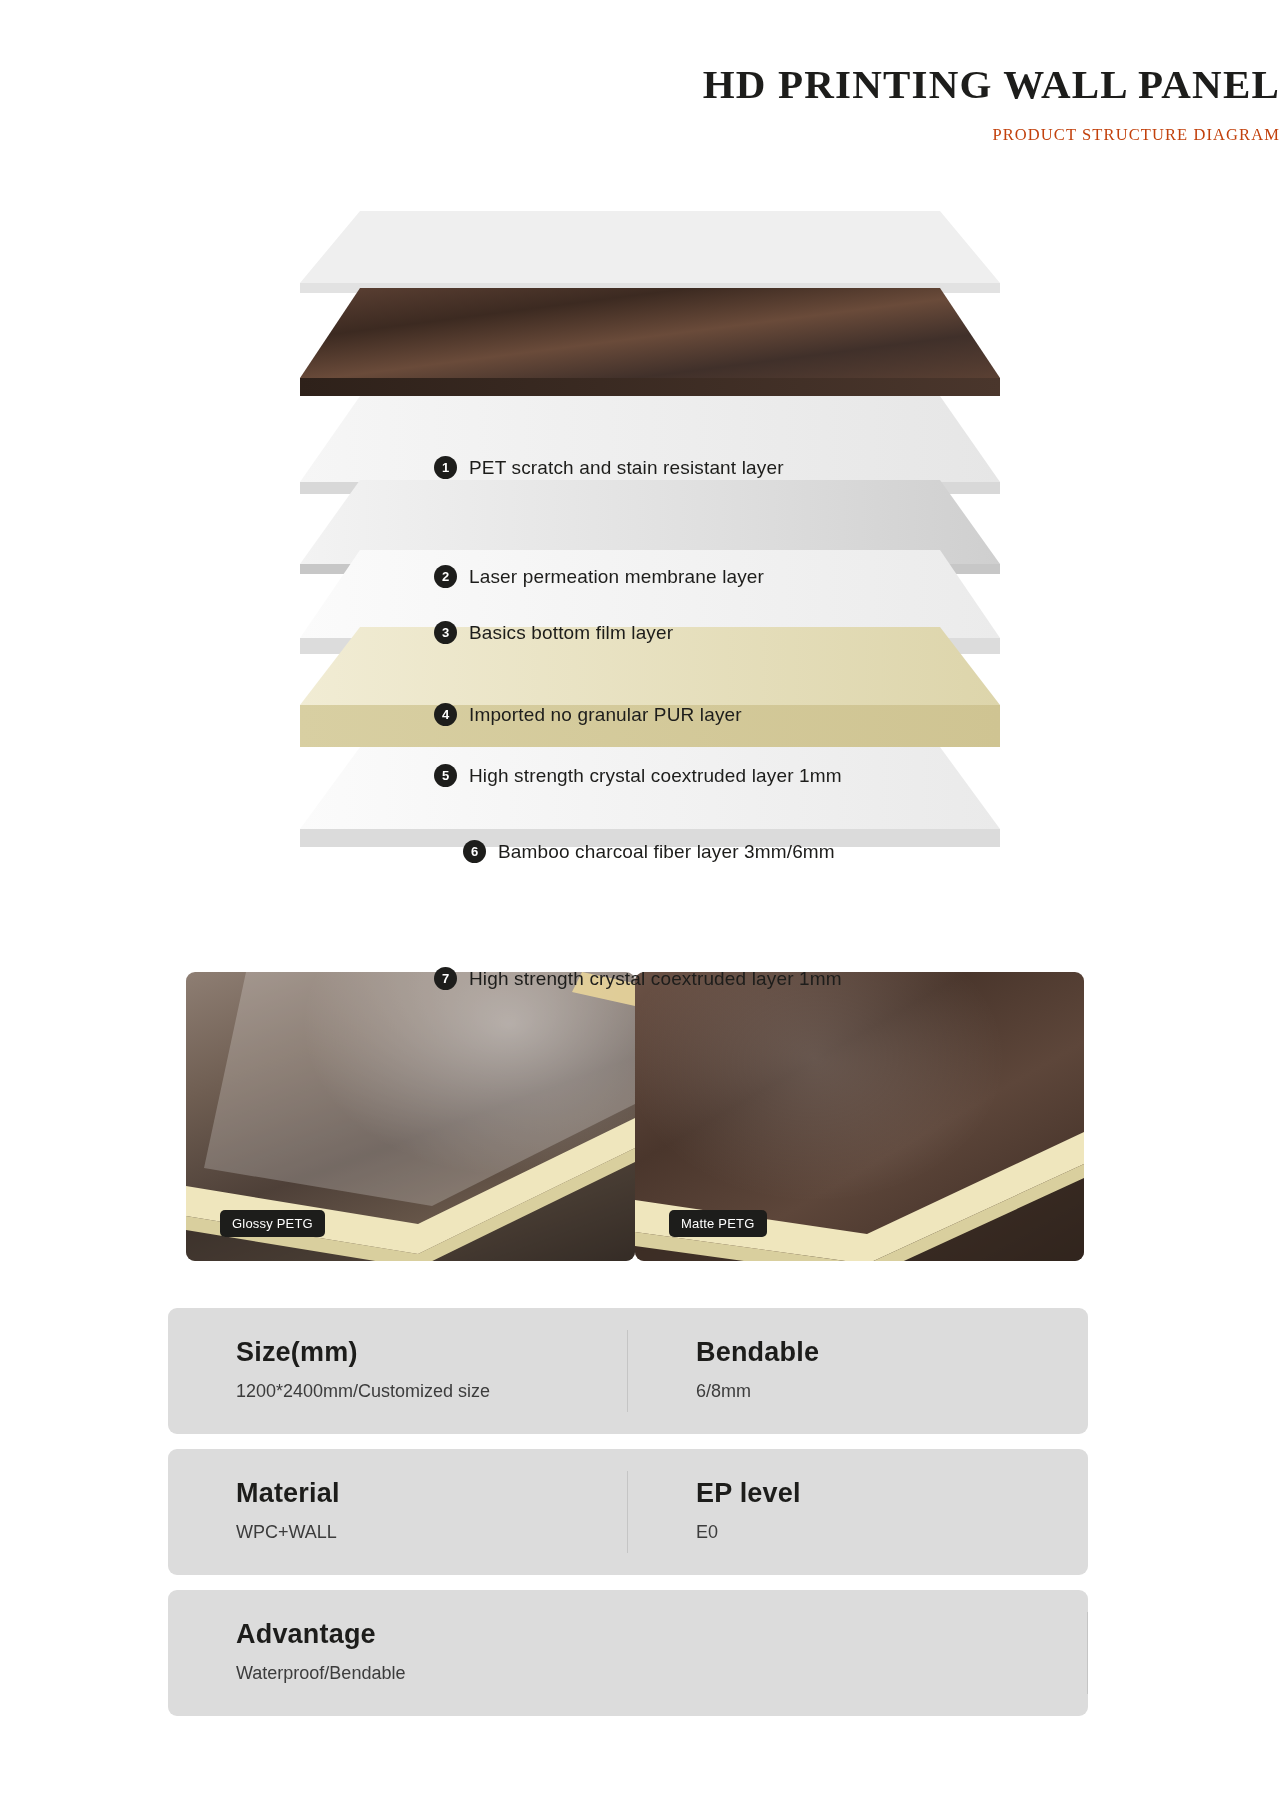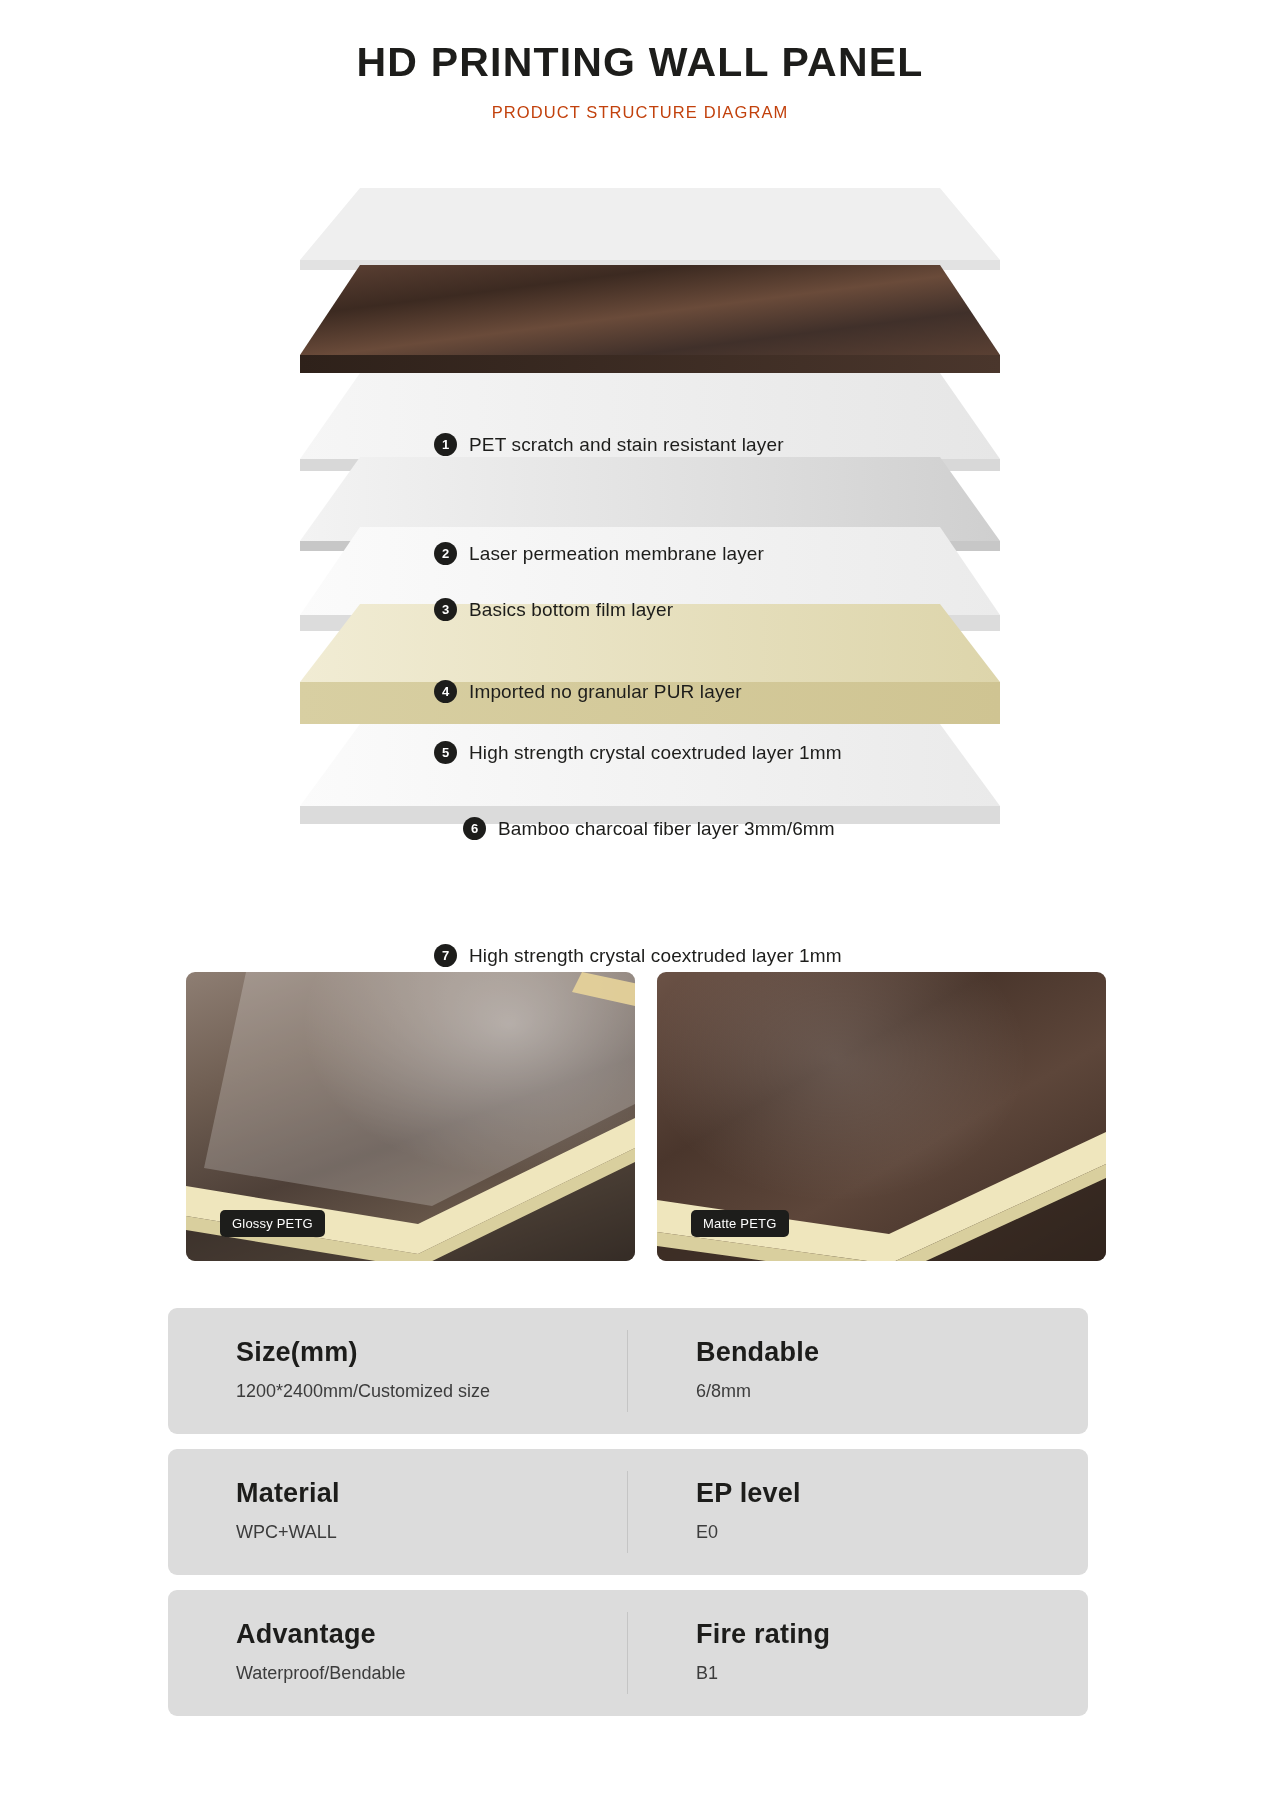--- a/index.html
+++ b/index.html
@@ -12,22 +12,23 @@
   .page {
     position: relative;
     width: 1280px;
     height: 1811px;
     background: #ffffff;
     overflow: hidden;
   }
 
   
   .header {
-    padding-top: 40px;
-    text-align: center;
+    padding-top: 62px;
+    text-align: right;
+    font-family: Liberation Serif, serif;
   }
   .title {
     font-size: 41px;
     font-weight: bold;
     letter-spacing: 1.2px;
     color: #1d1d1b;
     margin: 0;
     line-height: 1.1;
   }
   .subtitle {
@@ -86,21 +87,20 @@
     letter-spacing: 0.15px;
   }
 
   
   .photos {
     position: absolute;
     top: 972px;
     left: 186px;
     width: 1002px;
     display: flex;
-    gap: 22px;
     border-radius: 7px;
   }
   .photo {
     position: relative;
     width: 449px;
     height: 289px;
     border-radius: 9px;
     overflow: hidden;
   }
   .photo .tag {
@@ -355,21 +355,17 @@
         <div class="spec-key">EP level</div>
         <div class="spec-val">E0</div>
       </div>
     </div>
 
     <div class="spec-row">
       <div class="spec-cell left">
         <div class="spec-key">Advantage</div>
         <div class="spec-val">Waterproof/Bendable</div>
       </div>
-      <div class="spec-cell">
-        <div class="spec-key">Fire rating</div>
-        <div class="spec-val">B1</div>
-      </div>
     </div>
 
   </div>
 
 </div>
 
 </body></html>

